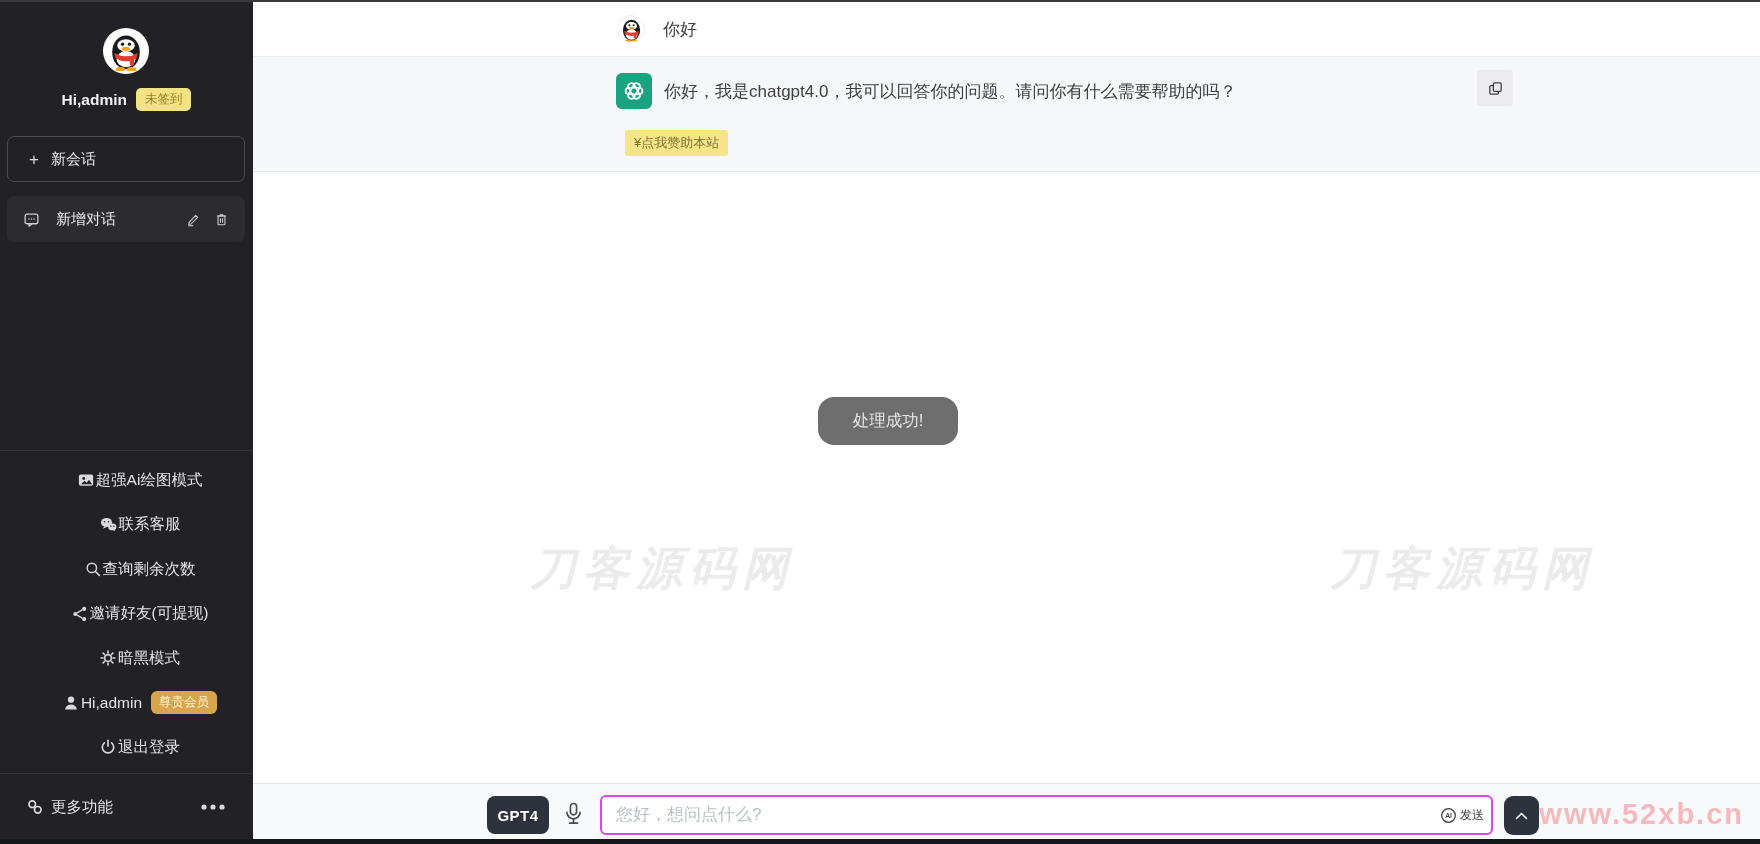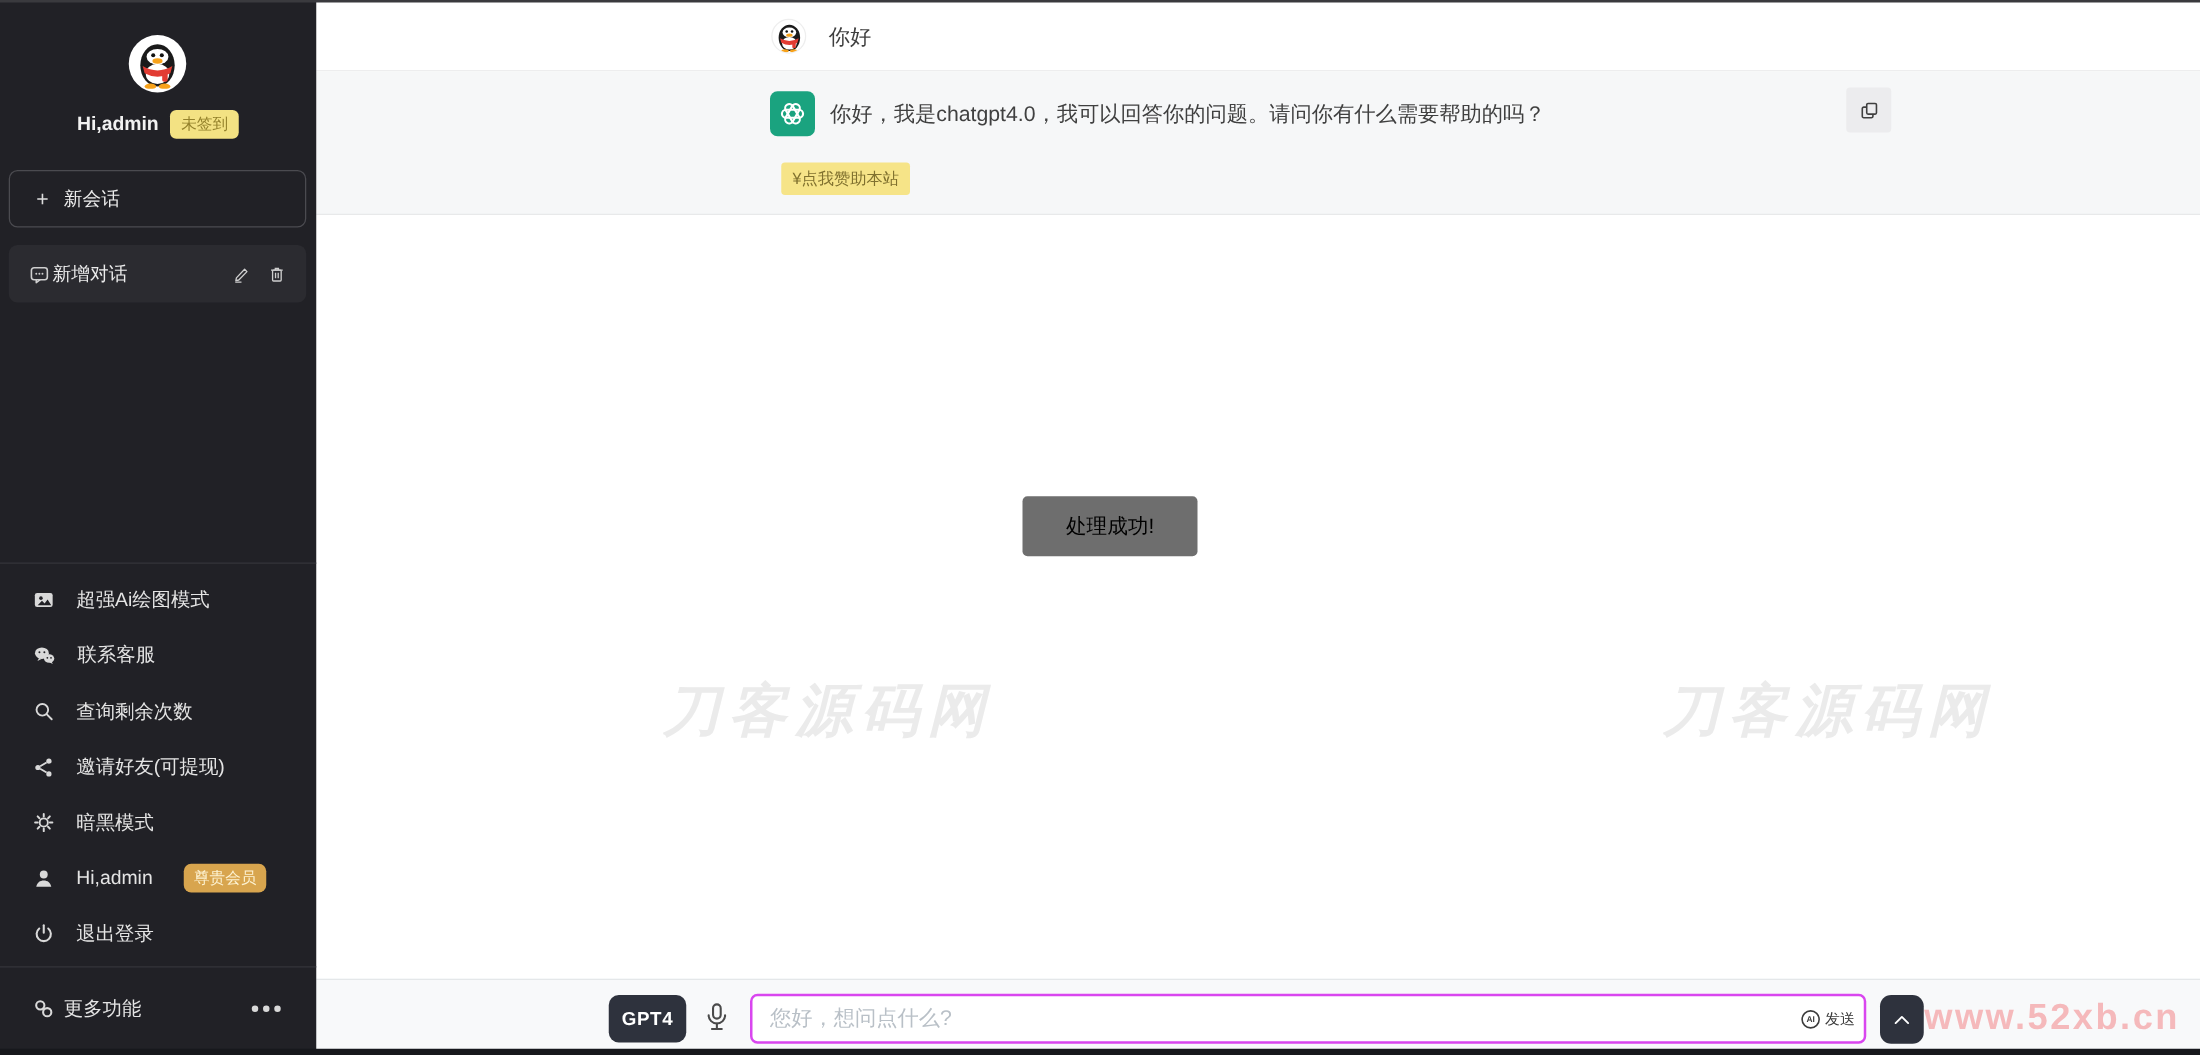--- a/index.html
+++ b/index.html
@@ -13,51 +13,51 @@
   
   .sidebar { position:absolute; left:0; top:0; width:253px; height:844px; background:#212126; color:#e4e4e4; z-index:4; }
   .avatar { position:absolute; left:103px; top:28px; width:46px; height:46px; border-radius:50%; background:#fff; display:flex; align-items:center; justify-content:center; overflow:hidden; }
   .avatar svg { width:40px; height:40px; }
   .greeting { position:absolute; left:0; top:88px; width:253px; display:flex; align-items:center; justify-content:center; gap:9px; }
   .greeting-name { font-size:15.5px; font-weight:bold; color:#f2f2f2; }
   .badge-yellow { background:#f3e283; color:#95832c; font-size:12.5px; padding:3px 9px; border-radius:5px; }
   .new-chat { position:absolute; left:7px; top:136px; width:238px; height:46px; border:1px solid #4b4b50; border-radius:7px; background:transparent; color:#ececec; display:flex; align-items:center; gap:12px; padding-left:21px; font-size:15px; cursor:pointer; }
   .plus-glyph { font-size:17px; color:#dcdcdc; line-height:1; }
   .conv-item { position:absolute; left:7px; top:196px; width:238px; height:46px; background:#2b2b30; border-radius:7px; display:flex; align-items:center; padding:0 16px; cursor:pointer; }
-  .conv-title { font-size:15px; color:#ececec; margin-left:2px; }
+  .conv-title { font-size:15px; color:#ececec; margin-left:16px; }
   .conv-actions { margin-left:auto; display:flex; align-items:center; gap:13px; }
   .conv-actions svg { display:block; }
 
   .divider { position:absolute; left:0; width:253px; height:1px; background:#35353a; }
   .divider.d1 { top:450px; }
   .divider.d2 { top:773px; }
 
   .menu { position:absolute; left:0; top:458px; width:253px; }
-  .menu-item { height:44.5px; display:flex; align-items:center; gap:17px; padding-left:26px; font-size:15.5px; color:#e4e4e4; cursor:pointer; }
+  .menu-item { height:44.5px; display:flex; align-items:center; gap:1px; padding-left:26px; font-size:15.5px; color:#e4e4e4; cursor:pointer;justify-content:center; }
   .menu-item svg { flex:0 0 auto; }
   .badge-gold { background:#d8a54e; color:#fdf3d3; font-size:12.5px; padding:3px 8px; border-radius:6px; margin-left:8px; }
 
   .more-row { position:absolute; left:0; top:784px; width:253px; height:46px; display:flex; align-items:center; gap:7px; padding-left:26px; font-size:15.5px; color:#e4e4e4; cursor:pointer; }
   .more-dots { position:absolute; left:200px; top:50%; transform:translateY(-50%); }
 
   
   .main { position:absolute; left:253px; top:0; width:1507px; height:844px; background:#fff; }
 
   .user-row { position:absolute; left:0; top:2px; width:1507px; height:55px; background:#fff; border-bottom:1px solid #ededee; display:flex; align-items:center; padding-left:364px; gap:18px; }
   .msg-avatar { width:28px; height:28px; border-radius:50%; background:#fff; border:1px solid #eee; display:flex; align-items:center; justify-content:center; overflow:hidden; }
   .msg-avatar svg { width:25px; height:25px; }
   .msg-text { font-size:17px; color:#3f3f3f; }
 
   .assistant-row { position:absolute; left:0; top:57px; width:1507px; height:115px; background:#f6f7f8; border-bottom:1px solid #e8e9ea; }
   .gpt-icon { position:absolute; left:363px; top:16px; width:36px; height:36px; background:#1aa37f; border-radius:6px; display:flex; align-items:center; justify-content:center; }
   .assistant-text { position:absolute; left:411px; top:22px; font-size:17px; color:#404040; line-height:25px; }
   .sponsor-badge { position:absolute; left:372px; top:73px; background:#f6e488; color:#80712f; font-size:13px; padding:4px 9px; border-radius:3px; cursor:pointer; }
   .copy-btn { position:absolute; left:1224px; top:13px; width:36px; height:36px; background:#ececee; border:none; border-radius:3px; display:flex; align-items:center; justify-content:center; cursor:pointer; }
 
-  .toast { position:absolute; left:565px; top:397px; width:140px; height:48px; background:#6e6e6e; border-radius:4px; color:#000000; font-size:16.5px; display:flex; align-items:center; justify-content:center; z-index:7; }
+  .toast { position:absolute; left:565px; top:397px; width:140px; height:48px; background:#6e6e6e; border-radius:16px; color:#e5e5e5; font-size:16.5px; display:flex; align-items:center; justify-content:center; z-index:7; }
 
   .watermark { position:absolute; top:538px; font-size:46px; font-weight:bold; font-style:italic; color:#ebebeb; letter-spacing:7px; white-space:nowrap; user-select:none; }
   .watermark.w1 { left:277px; }
   .watermark.w2 { left:1077px; }
 
   
   .composer { position:absolute; left:0; top:783px; width:1507px; height:56px; background:#f8f9fa; border-top:1px solid #e4e7e9; }
   .model-btn { position:absolute; left:234px; top:12px; width:62px; height:38px; background:#2e323d; border:none; border-radius:8px; color:#fff; font-size:15px; font-weight:bold; letter-spacing:.5px; cursor:pointer; }
   .mic-wrap { position:absolute; left:306px; top:15px; width:28px; height:30px; display:flex; align-items:center; justify-content:center; cursor:pointer; }
   .input-wrap { position:absolute; left:347px; top:11px; width:893px; height:40px; }

